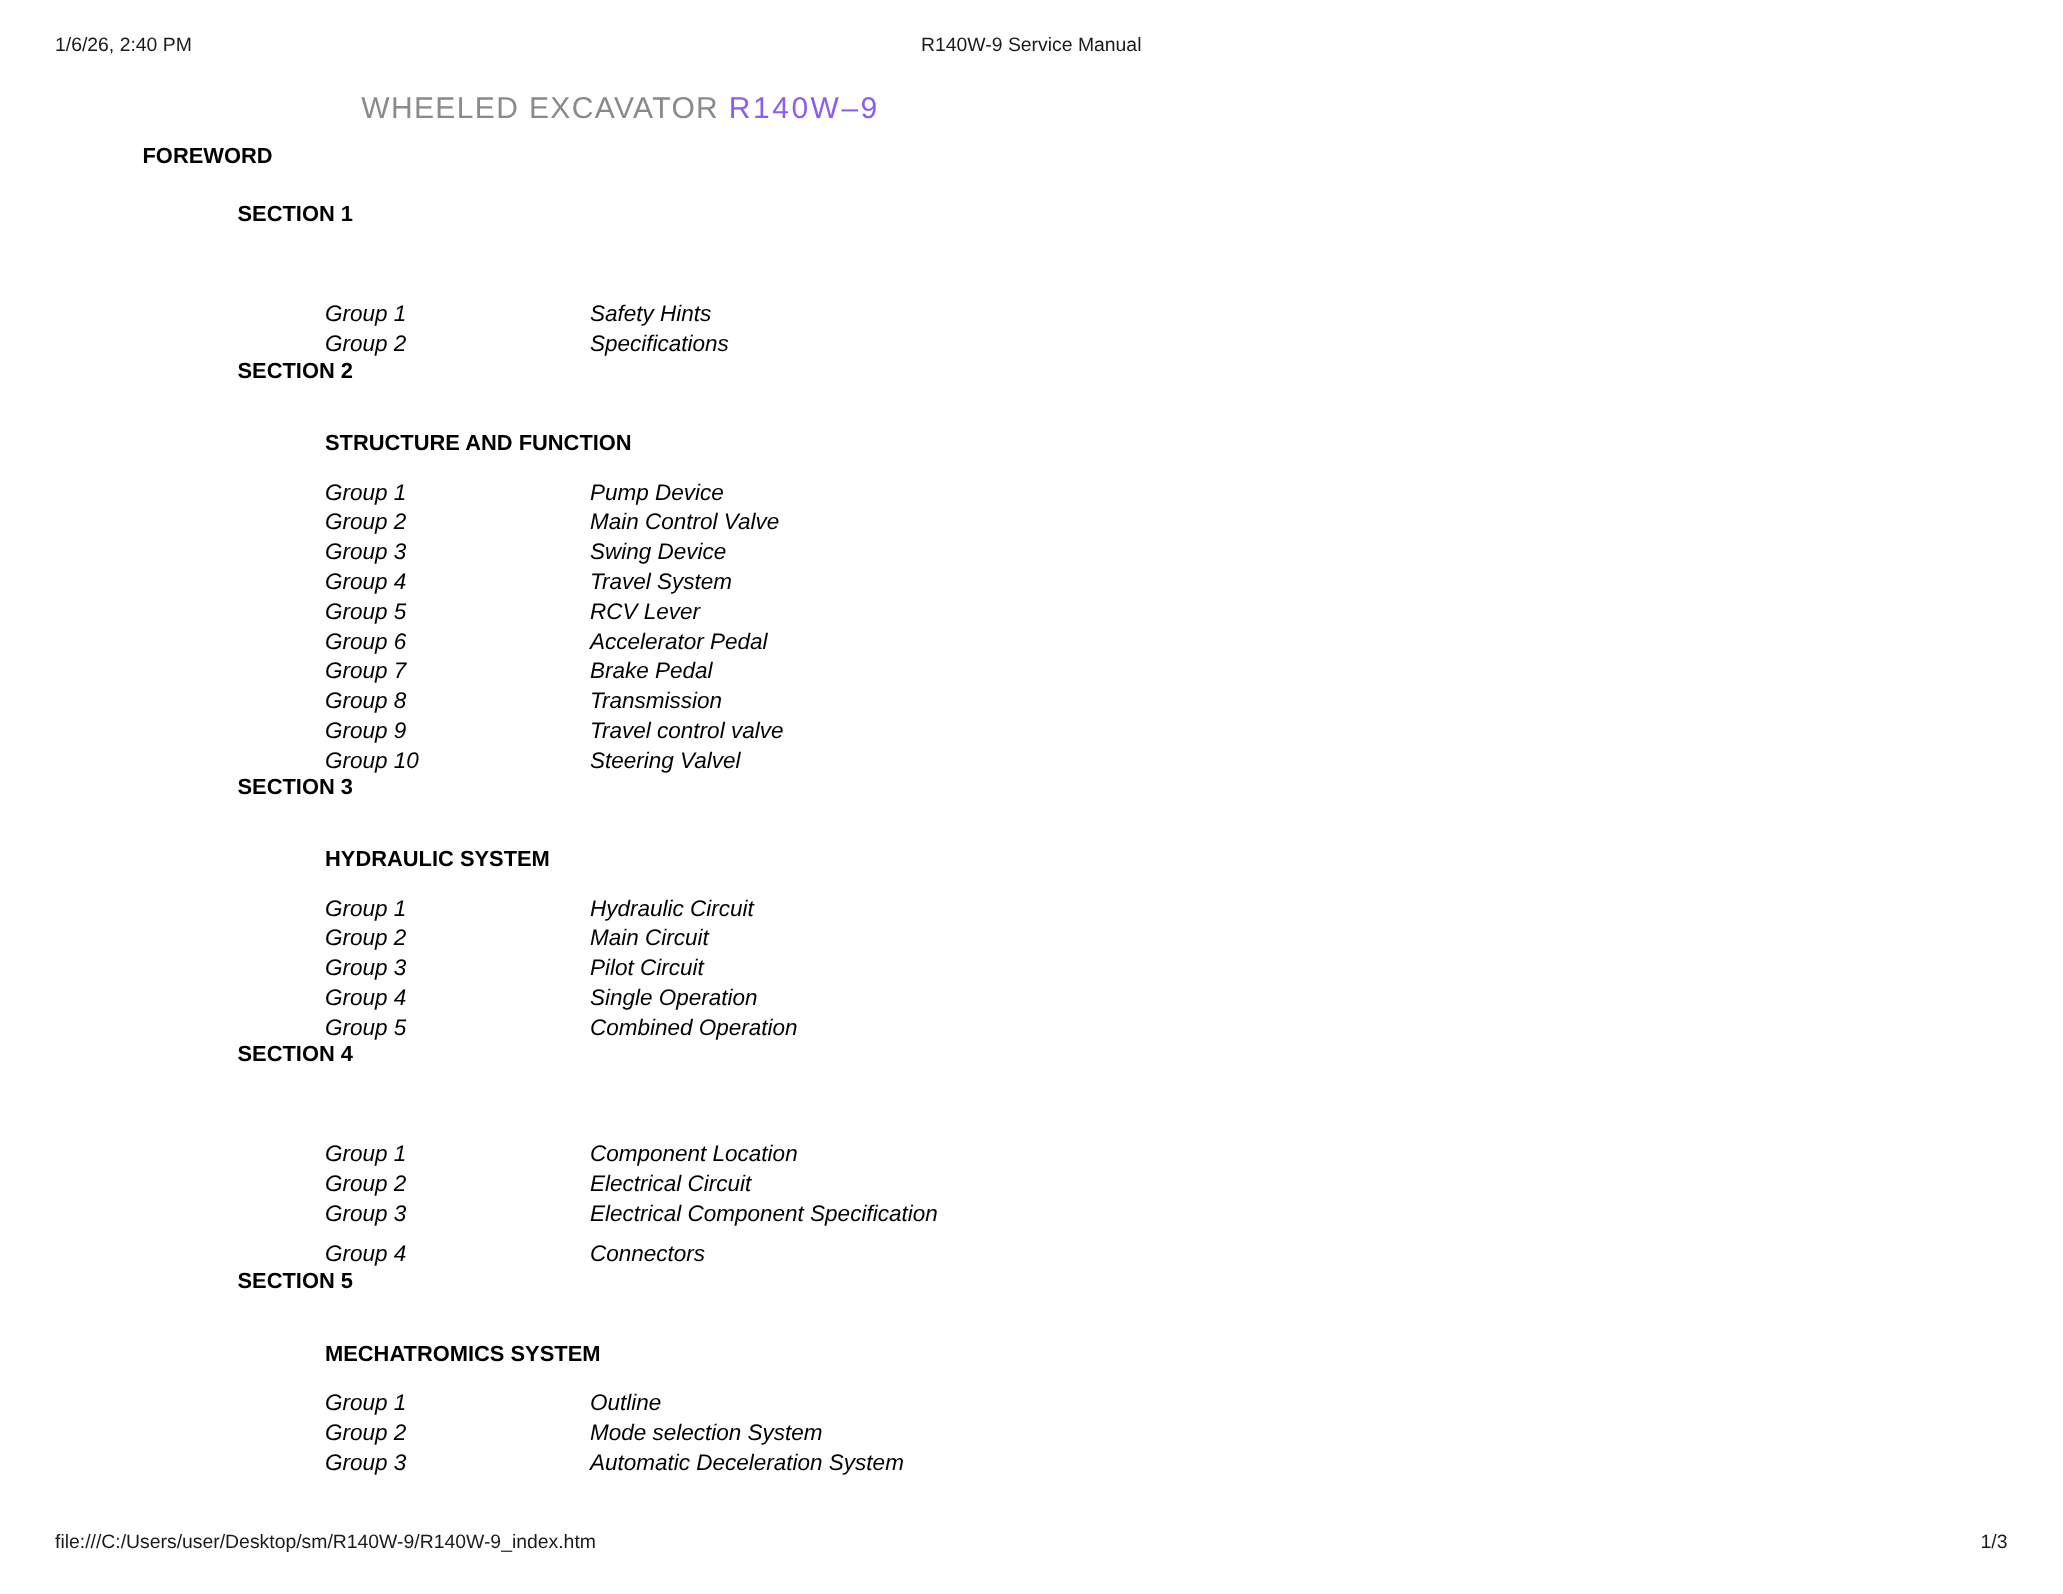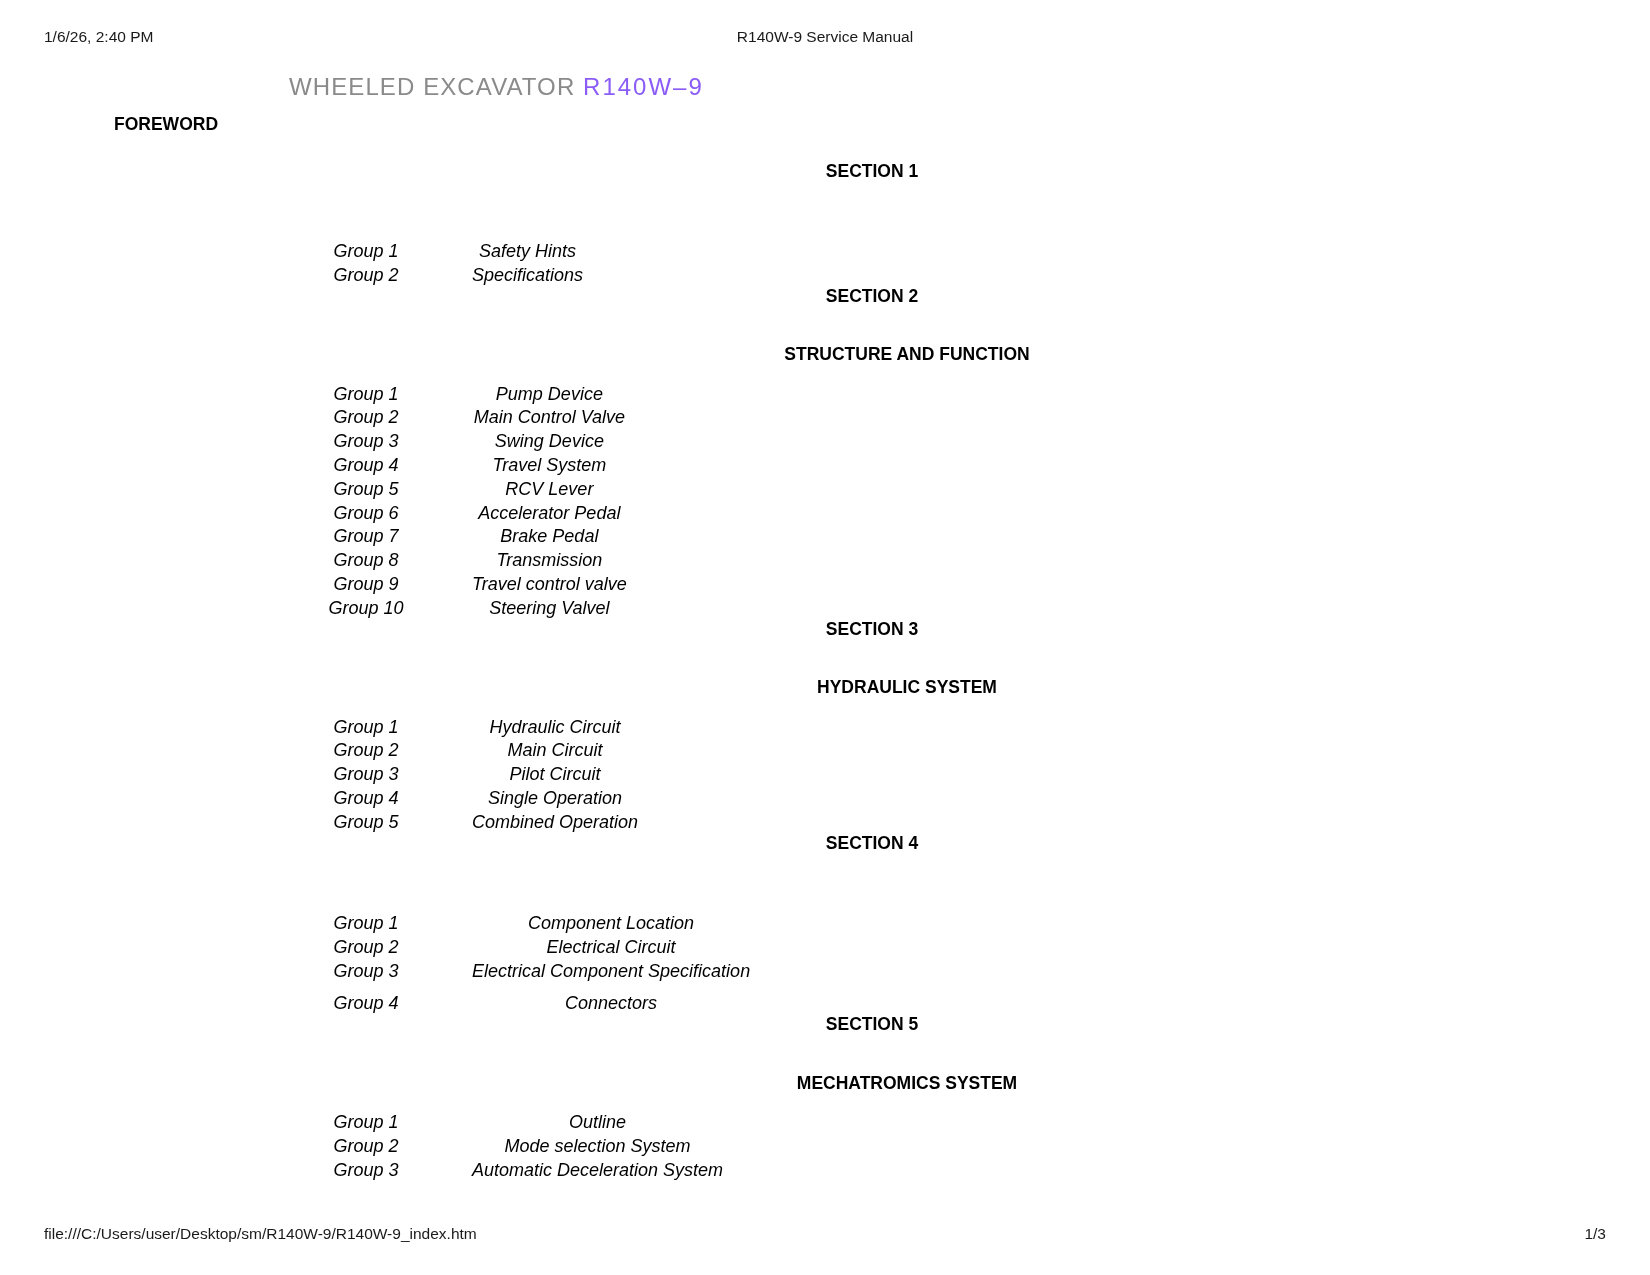--- a/index.html
+++ b/index.html
@@ -103,21 +103,20 @@
   .foreword {
     margin-left: 72px;
     font-size: 17.5px;
     font-weight: bold;
     line-height: 1;
     margin-bottom: 0;
   }
 
   .section-block {
     position: relative;
-    text-align: center;
   }
   .section-label {
     margin-left: 148px;
     font-size: 17.5px;
     font-weight: bold;
     line-height: 1;
   }
   .section-heading {
     margin-left: 218px;
     font-size: 17.5px;

